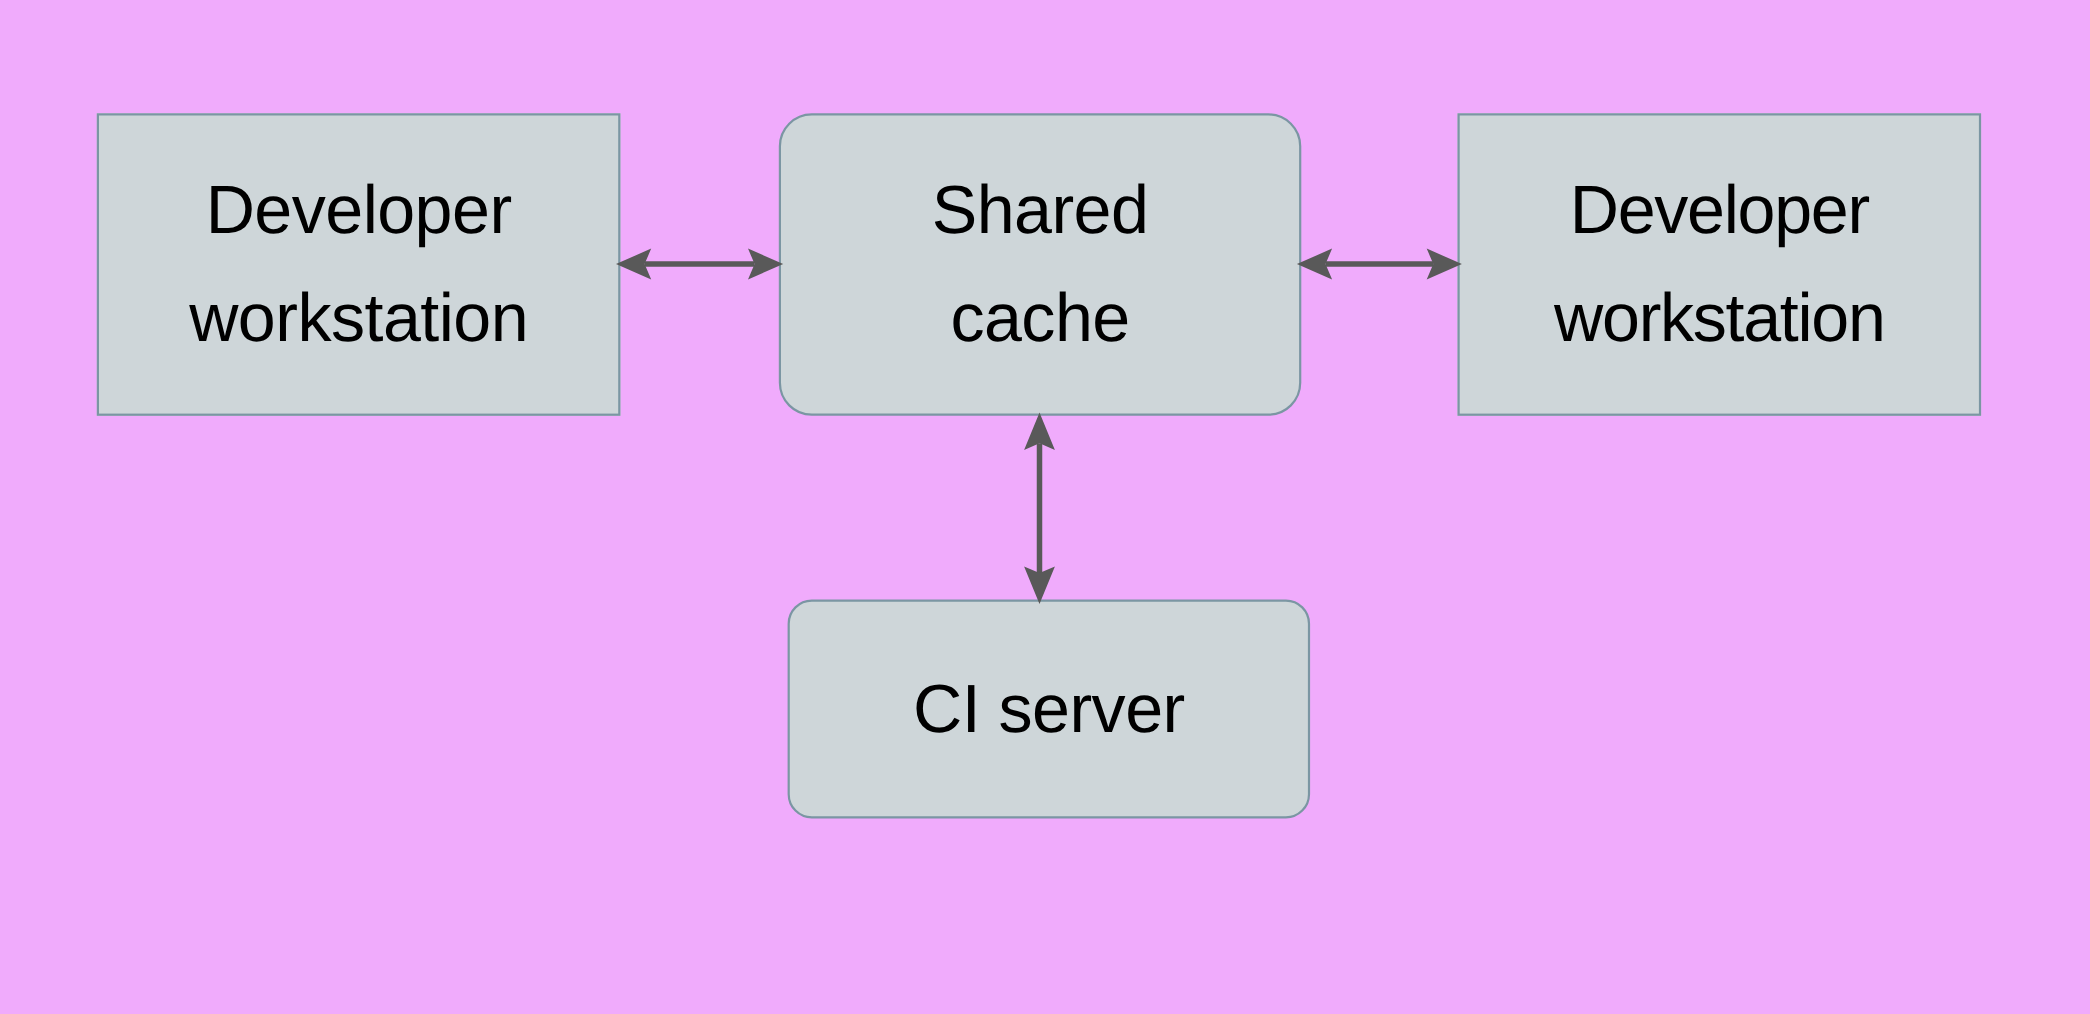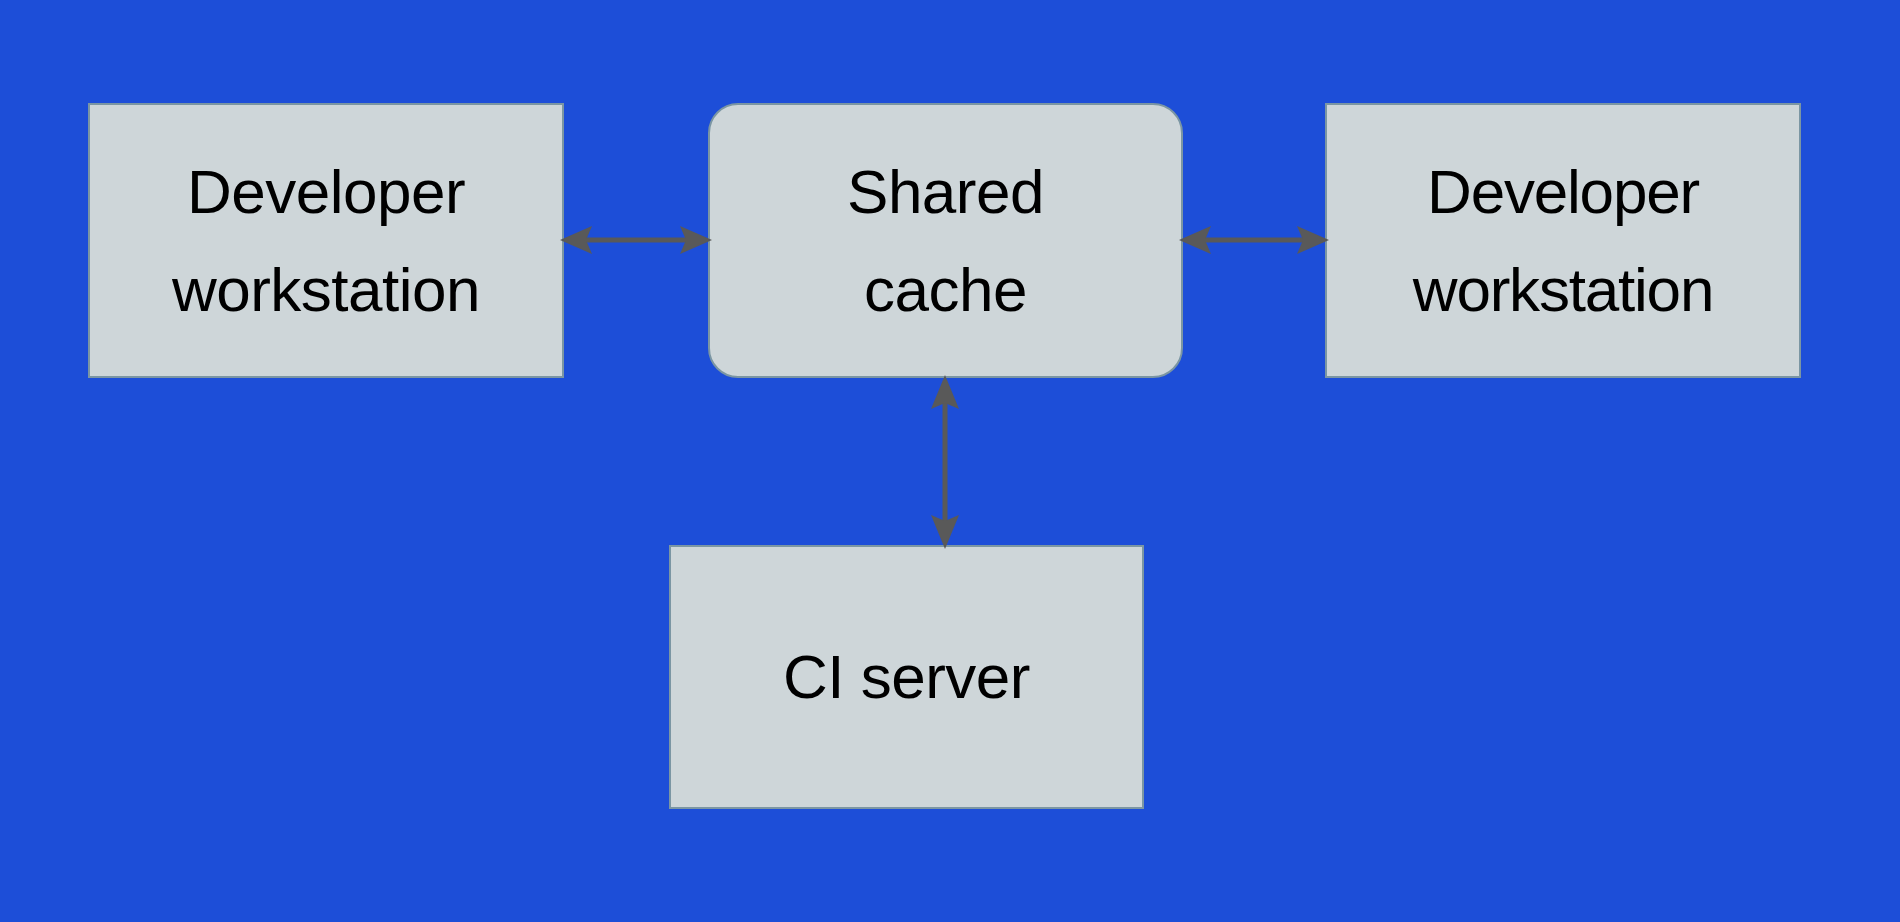--- a/index.html
+++ b/index.html
@@ -8,21 +8,21 @@
     padding: 0;
     background: #ffffff;
   }
   body {
     font-family: "Liberation Sans", sans-serif;
   }
   #canvas {
     position: relative;
     width: 1900px;
     height: 922px;
-    background: #1d4ed8;
+    background: #f0abfc;
     overflow: hidden;
   }
   .node {
     position: absolute;
     box-sizing: border-box;
     background: #ced6d9;
     border: 2px solid #7b96a3;
     display: flex;
     align-items: center;
     justify-content: center;
@@ -33,21 +33,21 @@
     font-size: 62px;
     line-height: 98px;
     color: #000000;
     letter-spacing: -0.5px;
     white-space: pre-line;
     user-select: none;
   }
   .node-dev-left  { left: 88px;  top: 103px; width: 476px; height: 275px; }
   .node-cache     { left: 708px; top: 103px; width: 475px; height: 275px; border-radius: 30px; }
   .node-dev-right { left: 1325px;top: 103px; width: 476px; height: 275px; }
-  .node-ci        { left: 669px; top: 545px; width: 475px; height: 264px; }
+  .node-ci        { left: 716px; top: 545px; width: 475px; height: 199px; border-radius: 22px; }
 
   .node-dev-right .node-label { letter-spacing: -1.2px; }
 
   .edge {
     position: absolute;
     overflow: visible;
   }
   .edge-h-left  { left: 560px;  top: 215px; width: 152px; height: 50px; }
   .edge-h-right { left: 1179px; top: 215px; width: 150px; height: 50px; }
   .edge-v-down  { left: 920px;  top: 375px; width: 50px;  height: 174px; }

